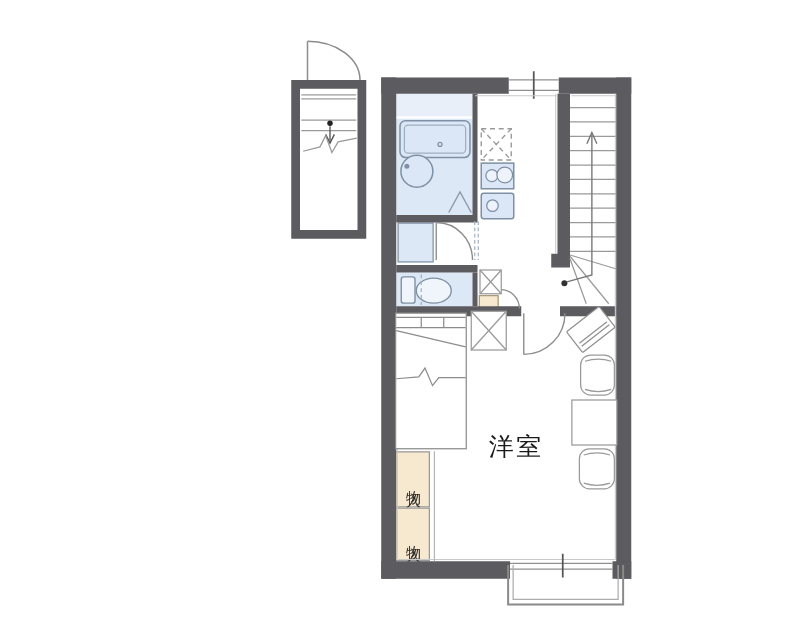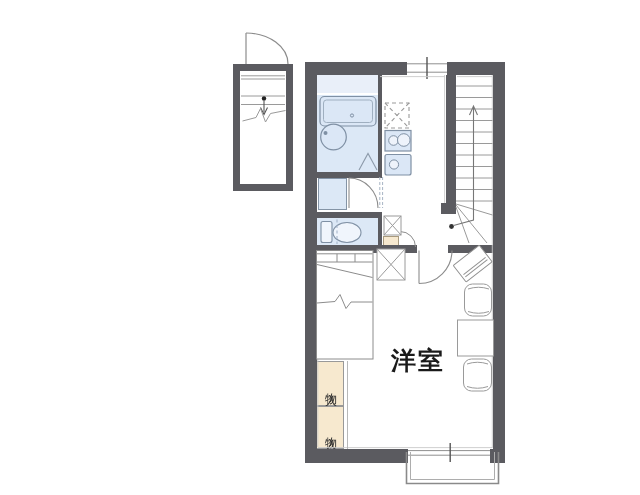--- a/index.html
+++ b/index.html
@@ -7,21 +7,21 @@
     position:relative;width:640px;height:495px;background:#ffffff;overflow:hidden;
     font-family:"Liberation Sans","DejaVu Sans",sans-serif;
   }
   .abs{position:absolute;}
   .wall{position:absolute;background:#5b5b60;}
   .roomblue{position:absolute;background:#dce8f6;}
   .roombluelight{position:absolute;background:#e9eff9;}
   .beige{position:absolute;background:#f7e9cf;border:1px solid #a89a7e;box-sizing:border-box;}
   svg.overlay{position:absolute;left:0;top:0;pointer-events:none;}
   .label-room{
-    position:absolute;color:#1a1a1a;font-size:25px;letter-spacing:2px;font-weight:700;
+    position:absolute;color:#1a1a1a;font-size:20px;letter-spacing:2px;font-weight:400;
     white-space:nowrap;
   }
   .label-storage{
     position:absolute;color:#2a2a2a;font-size:12px;line-height:1.15;
     writing-mode:vertical-rl;text-orientation:upright;letter-spacing:1px;
   }
   .storage-box{display:flex;align-items:center;justify-content:center;}
 </style>
 </head>
 <body>

